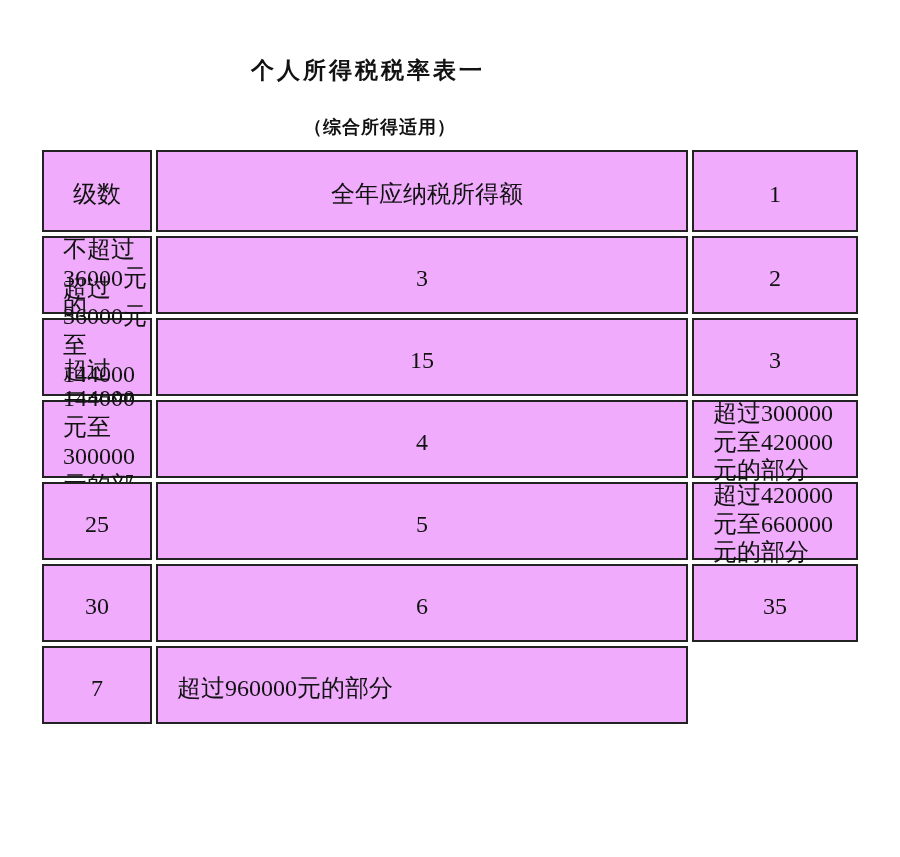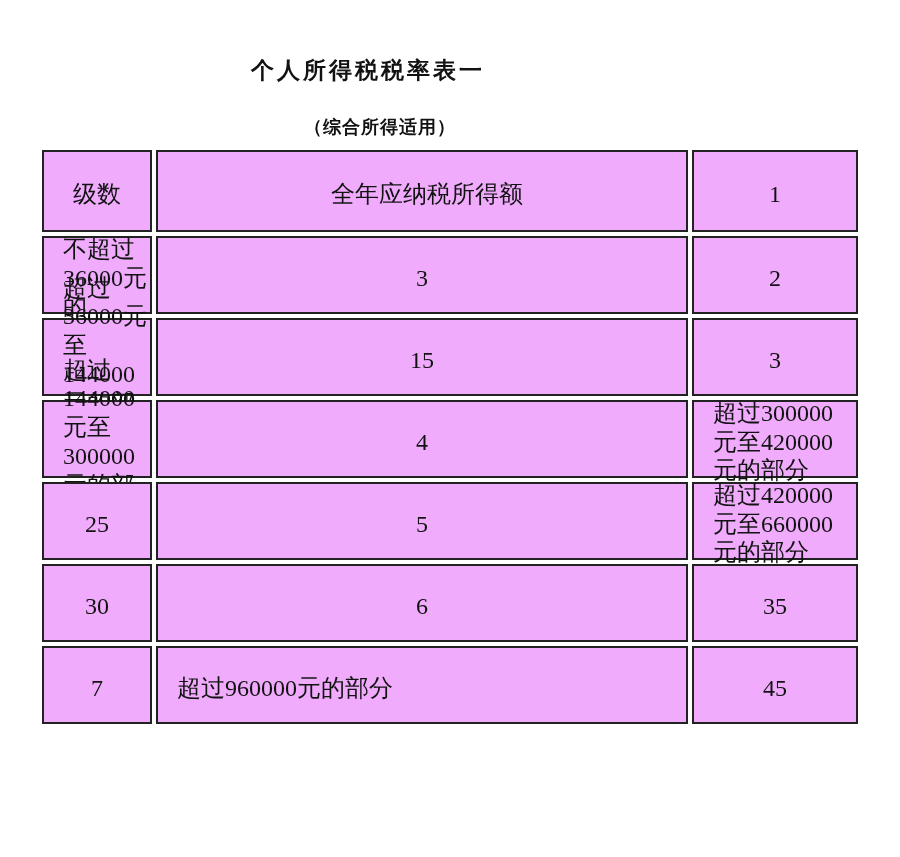--- a/index.html
+++ b/index.html
@@ -99,14 +99,13 @@
 
   <div class="cell level">5</div>
   <div class="cell income">超过420000元至660000元的部分</div>
   <div class="cell rate">30</div>
 
   <div class="cell level">6</div>
   <div class="cell rate">35</div>
 
   <div class="cell level">7</div>
   <div class="cell income">超过960000元的部分</div>
-  <div class="cell rate">45</div>
 </div>
 
 </body></html>

